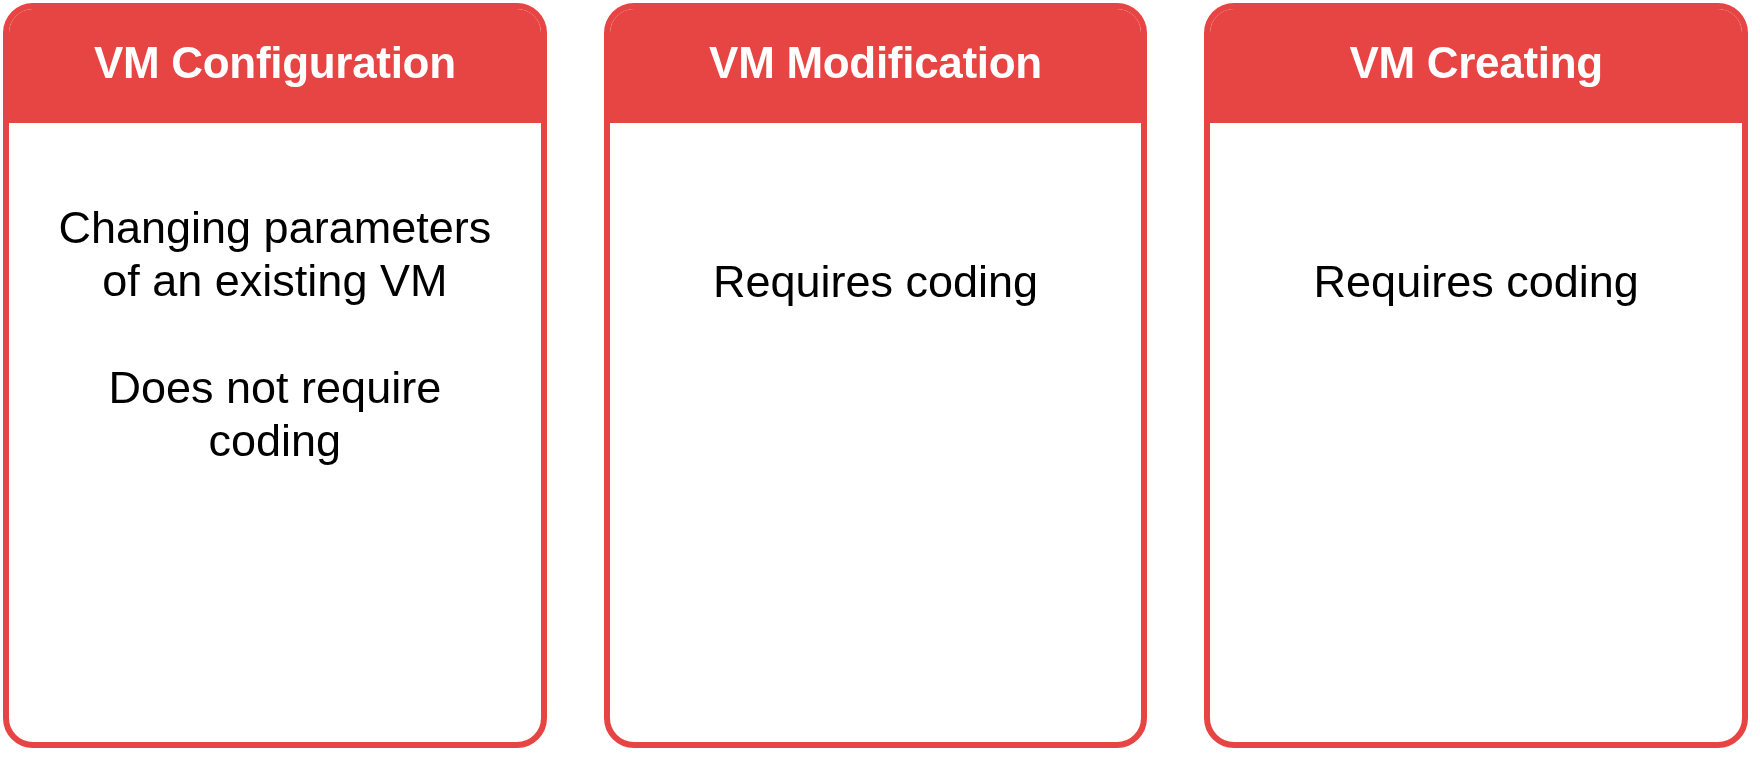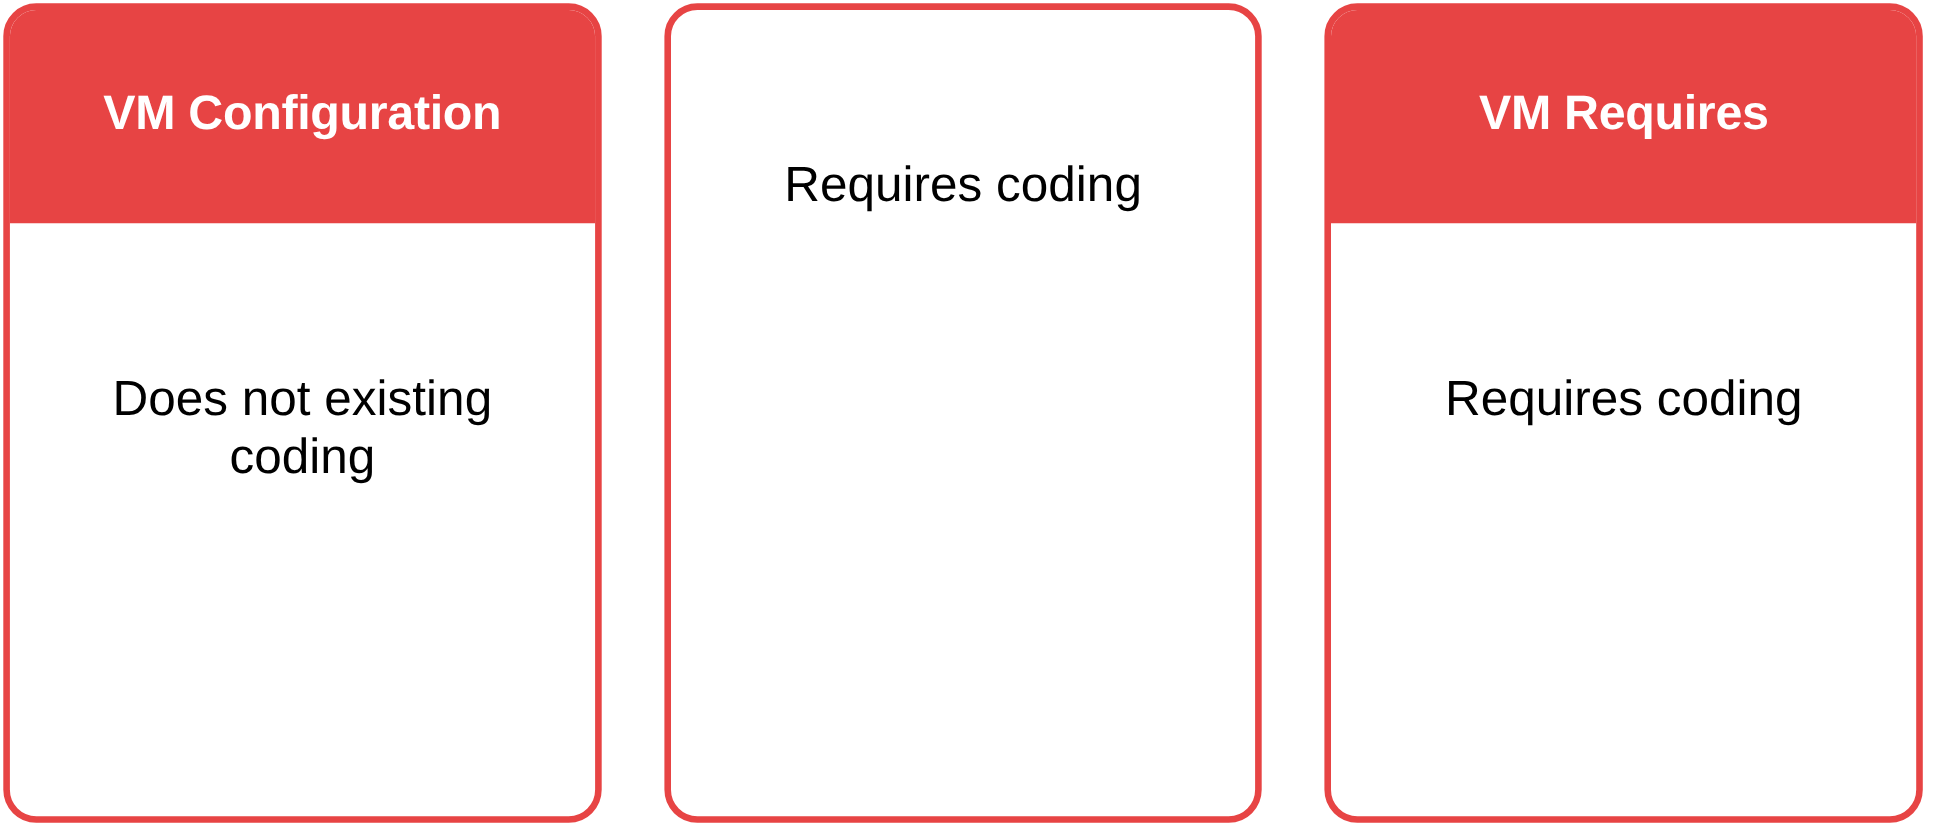--- a/index.html
+++ b/index.html
@@ -33,21 +33,21 @@
     flex-direction: column;
     background: #ffffff;
     border: 6px solid #e74444;
     border-radius: 30px;
     box-sizing: border-box;
     overflow: hidden;
   }
 
   .card-header {
     flex: 0 0 auto;
-    height: 200px;
+    height: 120px;
     background: #e74444;
     color: #ffffff;
     display: flex;
     align-items: center;
     justify-content: center;
     margin: -6px -6px 0 -6px;
     border-top-left-radius: 26px;
     border-top-right-radius: 26px;
     box-sizing: border-box;
   }
@@ -87,35 +87,39 @@
 </head>
 <body>
 
 <div id="diagram">
 
   <div class="card">
     <div class="card-header">
       <div class="card-title">VM Configuration</div>
     </div>
     <div class="card-body">
+      <div class="body-text">Changing parameters of an existing VM</div>
       <div class="body-gap"></div>
-      <div class="body-text">Does not existing coding</div>
+      <div class="body-text">Does not require coding</div>
     </div>
   </div>
 
   <div class="card">
+    <div class="card-header">
+      <div class="card-title">VM Modification</div>
+    </div>
     <div class="card-body">
       <div class="body-gap"></div>
       <div class="body-text">Requires coding</div>
     </div>
   </div>
 
   <div class="card">
     <div class="card-header">
-      <div class="card-title">VM Requires</div>
+      <div class="card-title">VM Creating</div>
     </div>
     <div class="card-body">
       <div class="body-gap"></div>
       <div class="body-text">Requires coding</div>
     </div>
   </div>
 
 </div>
 
 </body></html>

